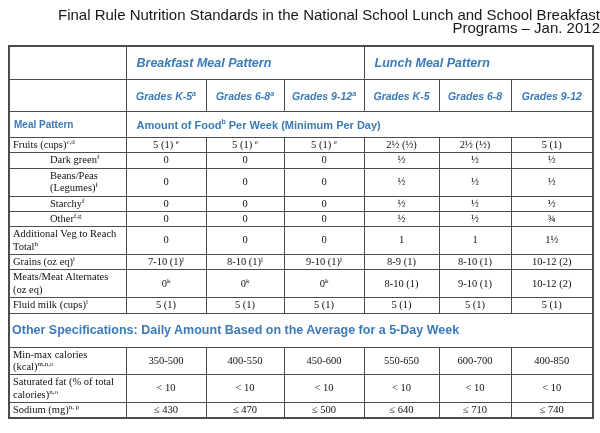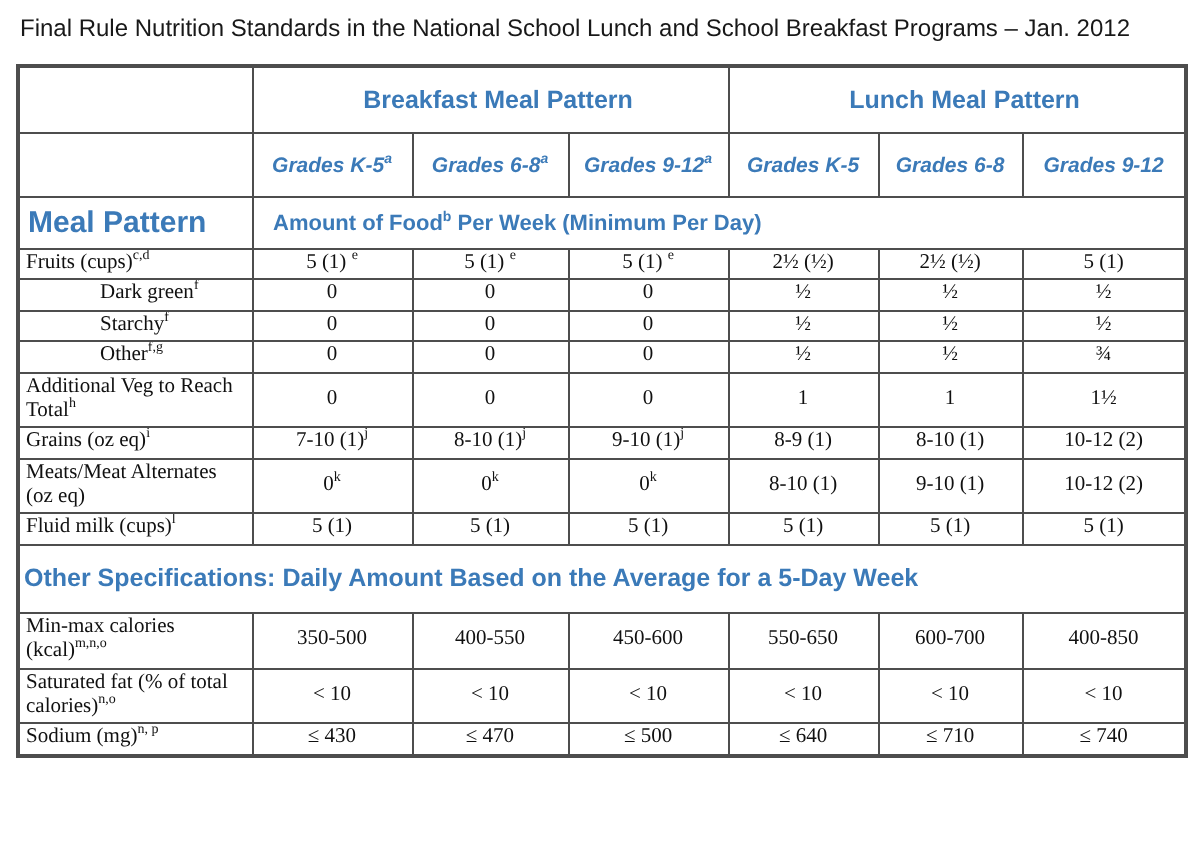--- a/index.html
+++ b/index.html
@@ -6,39 +6,39 @@
     --blue:#3b7ab8;
     --border:#4d4d4d;
     --ink:#1a1a1a;
   }
   html,body{margin:0;padding:0;}
   body{
     width:600px;height:433px;overflow:hidden;background:#ffffff;
     font-family:"Liberation Sans",sans-serif;color:var(--ink);
   }
   .doc-title{
-    padding:8px 0 0 10px;font-size:12px;line-height:13px;color:#181818;
+    padding:8px 0 0 10px;font-size:15px;line-height:13px;color:#181818;text-align:right;
   }
   table.nutri{
     border-collapse:collapse;table-layout:fixed;
     margin:11px 0 0 8px;width:584px;
     border:2px solid var(--border);
   }
   td{border:1px solid var(--border);overflow:hidden;}
   
   .group-hd{
     color:var(--blue);font-weight:bold;font-size:12.5px;
-    text-align:center;padding:2px 2px 2px 10px;height:28px;vertical-align:middle;
+    text-align:left;padding:2px 2px 2px 10px;height:28px;vertical-align:middle;font-style:italic;
   }
   .grade-hd{
     color:var(--blue);font-weight:bold;font-style:italic;font-size:10.5px;
     text-align:center;height:29px;vertical-align:middle;padding:1px;
   }
   .mealpat-hd{
-    color:var(--blue);font-weight:bold;font-size:15px;
+    color:var(--blue);font-weight:bold;font-size:10px;
     text-align:left;padding:2px 2px 2px 4px;height:21px;vertical-align:middle;
   }
   .amount-hd{
     color:var(--blue);font-weight:bold;font-size:11px;
     text-align:left;padding:2px 2px 2px 10px;vertical-align:middle;
   }
   .blank{height:28px;}
   
   tbody td{
     font-family:"Liberation Serif",serif;font-size:10.5px;line-height:1.18;
@@ -103,20 +103,29 @@
       <tr>
         <td class="lbl indent">Dark green<sup>f</sup></td>
         <td class="val">0</td>
         <td class="val">0</td>
         <td class="val">0</td>
         <td class="val">½</td>
         <td class="val">½</td>
         <td class="val">½</td>
       </tr>
       <tr>
+        <td class="lbl indent">Beans/Peas (Legumes)<sup>f</sup></td>
+        <td class="val">0</td>
+        <td class="val">0</td>
+        <td class="val">0</td>
+        <td class="val">½</td>
+        <td class="val">½</td>
+        <td class="val">½</td>
+      </tr>
+      <tr>
         <td class="lbl indent">Starchy<sup>f</sup></td>
         <td class="val">0</td>
         <td class="val">0</td>
         <td class="val">0</td>
         <td class="val">½</td>
         <td class="val">½</td>
         <td class="val">½</td>
       </tr>
       <tr>
         <td class="lbl indent">Other<sup>f,g</sup></td>

